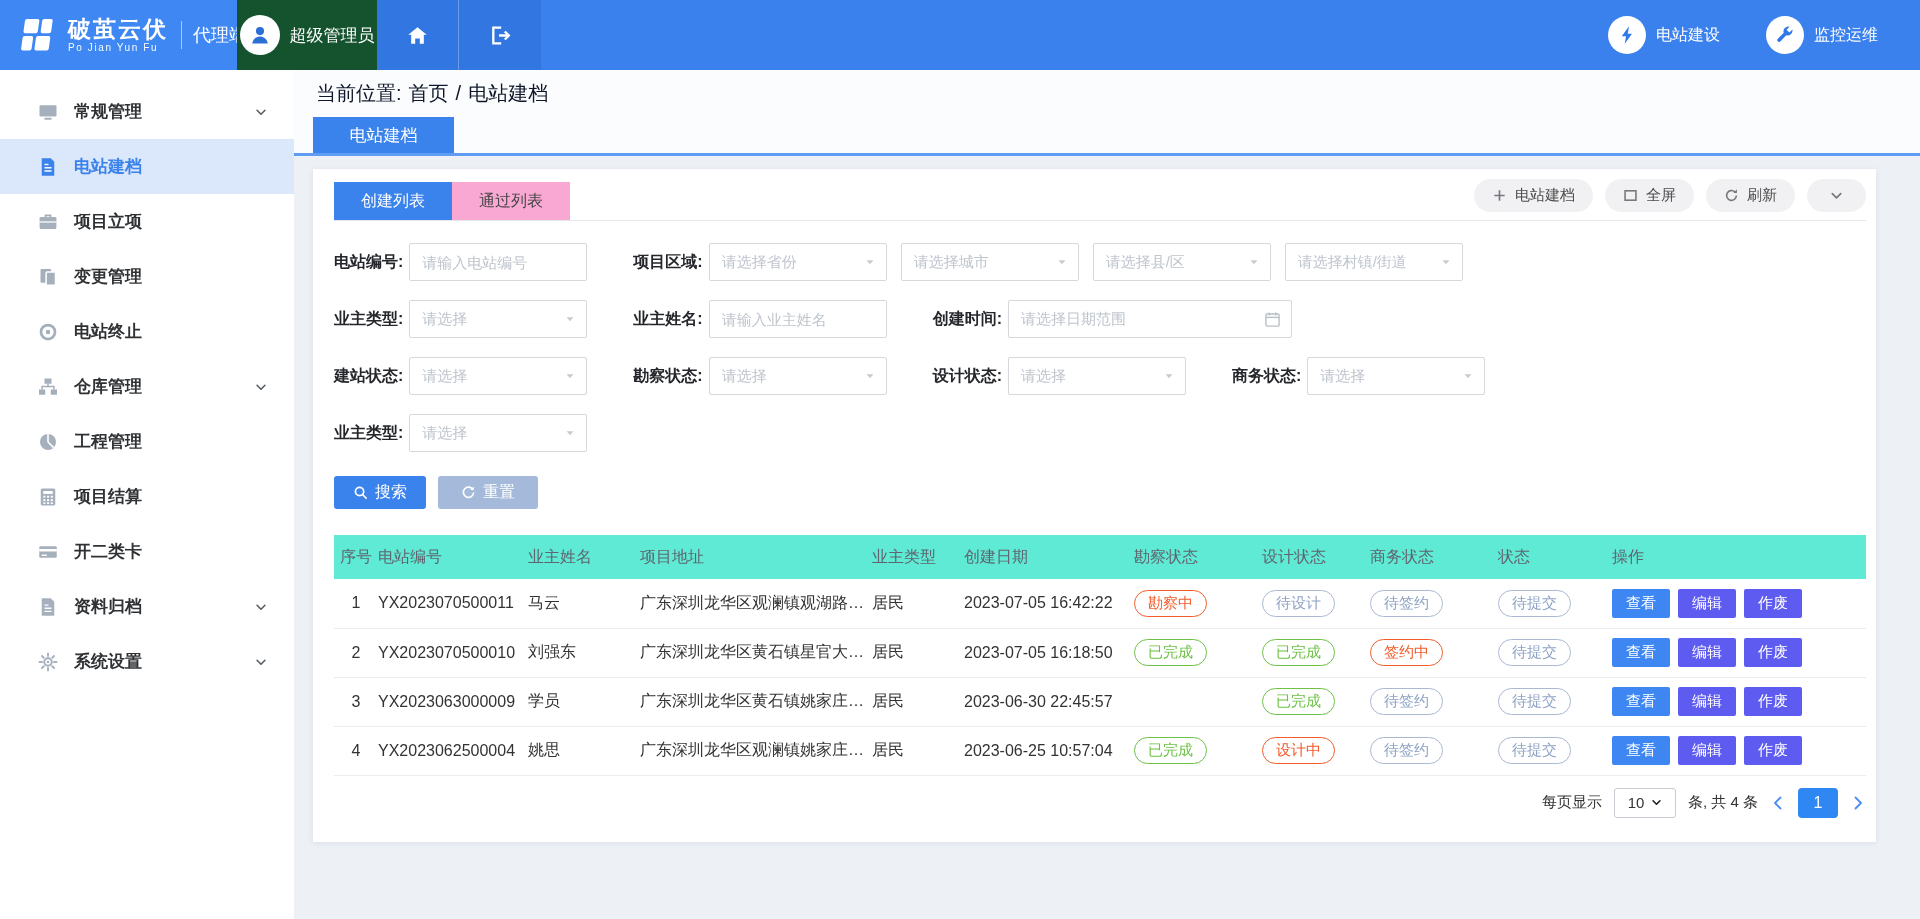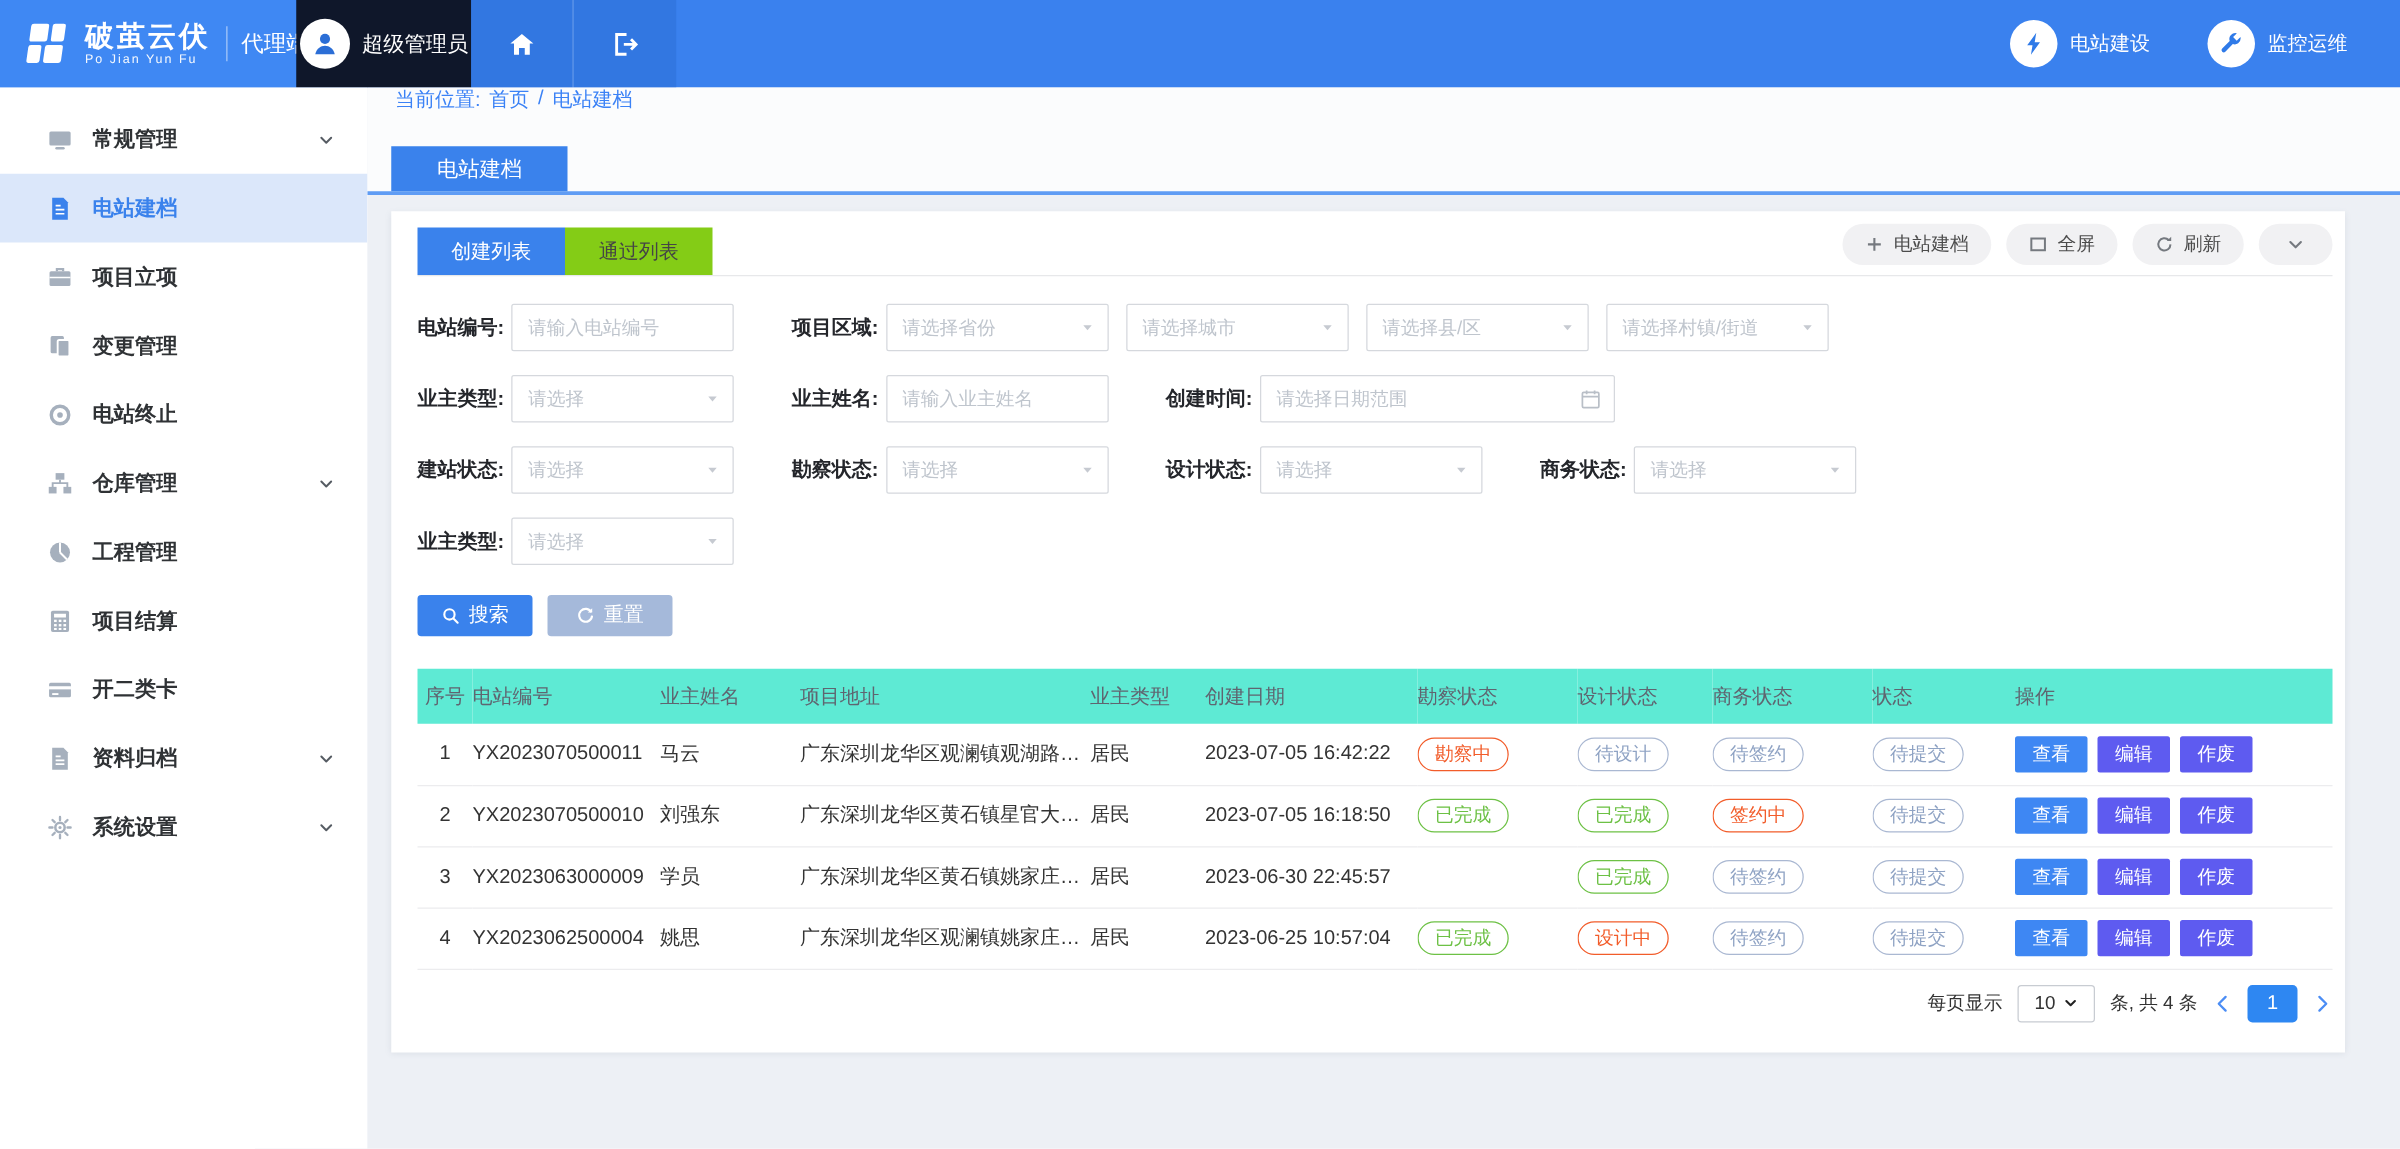--- a/index.html
+++ b/index.html
@@ -14,21 +14,21 @@
 
   
   .hdr { flex:0 0 70px; display:flex; align-items:stretch; background:#3a81ee; color:#fff; }
   .hdr-logo { width:237px; background:#3f88f3; display:flex; align-items:center; padding-left:16px; cursor:pointer; }
   .logo-mark { width:42px; height:36px; margin-right:10px; flex:0 0 auto; }
   .logo-text .t { font-size:23px; font-weight:700; letter-spacing:2px; line-height:1.1; white-space:nowrap; }
   .logo-text .s { font-size:10px; letter-spacing:1.6px; opacity:.95; white-space:nowrap; }
   .logo-sep { width:1px; height:28px; background:rgba(255,255,255,.55); margin:0 11px 0 13px; flex:0 0 auto;}
   .portal { font-size:18px; white-space:nowrap; }
   .hdr-seg { display:flex; align-items:center; justify-content:center; cursor:pointer; }
-  .hdr-user { width:140px; background:#0f172a; gap:10px; font-size:17px; }
+  .hdr-user { width:140px; background:#14532d; gap:10px; font-size:17px; }
   .avatar { width:40px; height:40px; border-radius:50%; background:#fff; color:#2b6ed6; display:flex; align-items:center; justify-content:center; }
   .avatar svg { width:24px; height:24px; }
   .hdr-home { width:82px; background:#3277e1; border-right:1px solid rgba(255,255,255,.28); }
   .hdr-home svg, .hdr-logout svg { width:23px; height:23px; }
   .hdr-logout { width:82px; background:#3277e1; }
   .hdr-spacer { flex:1; }
   .hdr-nav { display:flex; align-items:center; gap:46px; margin-right:42px; }
   .hdr-nav-item { display:flex; align-items:center; gap:10px; font-size:16px; cursor:pointer; white-space:nowrap; }
   .nav-circle { width:38px; height:38px; border-radius:50%; background:#fff; color:#2f7ae8; display:flex; align-items:center; justify-content:center; }
   .nav-circle svg { width:20px; height:20px; }
@@ -39,31 +39,31 @@
   .side-item { height:55px; display:flex; align-items:center; padding:0 26px 0 38px; color:#2f3235; font-size:17px; font-weight:600; cursor:pointer; }
   .side-item .icon { width:20px; height:20px; color:#a6b0bd; margin-right:16px; flex:0 0 auto; }
   .side-item .icon svg { width:20px; height:20px; }
   .side-item .lbl { flex:1; white-space:nowrap; }
   .side-item .chev { width:14px; height:14px; color:#565c63; }
   .side-item .chev svg { width:14px; height:14px; }
   .side-item.active { background:#dbe7fa; color:#3a82ec; }
   .side-item.active .icon { color:#3a82ec; }
 
   .main { flex:1; display:flex; flex-direction:column; min-width:0; background:#fbfcfd; }
-  .breadcrumb { flex:0 0 47px; display:flex; padding-left:22px; font-size:16px; color:#3b82f6; gap:7px; }
+  .breadcrumb { flex:0 0 47px; display:flex; align-items:center; padding-left:22px; font-size:20px; color:#0f172a; gap:7px; }
   .breadcrumb .link { cursor:pointer; }
   .tabstrip { flex:0 0 39px; display:flex; align-items:flex-end; padding-left:19px; border-bottom:3px solid #5f9cf4; }
   .page-tab { width:141px; height:36px; background:#3a82ec; color:#fff; font-size:17px; display:flex; align-items:center; justify-content:center; cursor:pointer; }
   .content-bg { flex:1; background:#edf0f5; padding:13px 44px 0 19px; min-height:0; }
   .card { background:#fff; min-height:669px; padding:8px 10px 24px 21px; box-shadow:0 1px 5px rgba(110,125,150,.14); }
 
   
   .tabbar { display:flex; align-items:center; border-bottom:1px solid #e7e8ea; height:44px; }
   .tabs { display:flex; align-self:flex-end; }
-  .tab { width:118px; height:38px; display:flex; align-items:center; justify-content:center; font-size:16px; background:#84cc16; color:#454545; cursor:pointer; }
+  .tab { width:118px; height:38px; display:flex; align-items:center; justify-content:center; font-size:16px; background:#f9a8d4; color:#454545; cursor:pointer; }
   .tab.active { background:#3a82ec; color:#fff; }
   .toolbar { margin-left:auto; display:flex; gap:12px; align-items:center; margin-bottom:6px; }
   .pill { height:33px; border:none; border-radius:17px; background:#f1f1f3; color:#4c4c4c; font-size:15px; display:flex; align-items:center; gap:8px; padding:0 18px; cursor:pointer; font-family:inherit; }
   .pill .icon { color:#75797f; }
   .pill .icon svg { width:15px; height:15px; }
   .pill.icon-only { padding:0 22px; }
 
   
   .filters { margin-top:22px; }
   .f-row { display:flex; align-items:center; margin-bottom:19px; }

